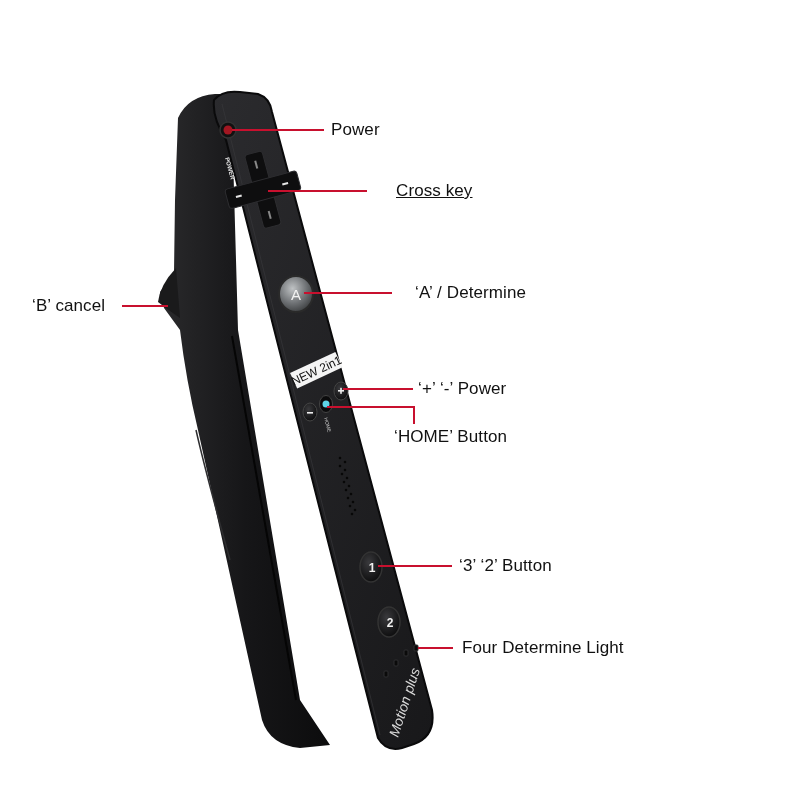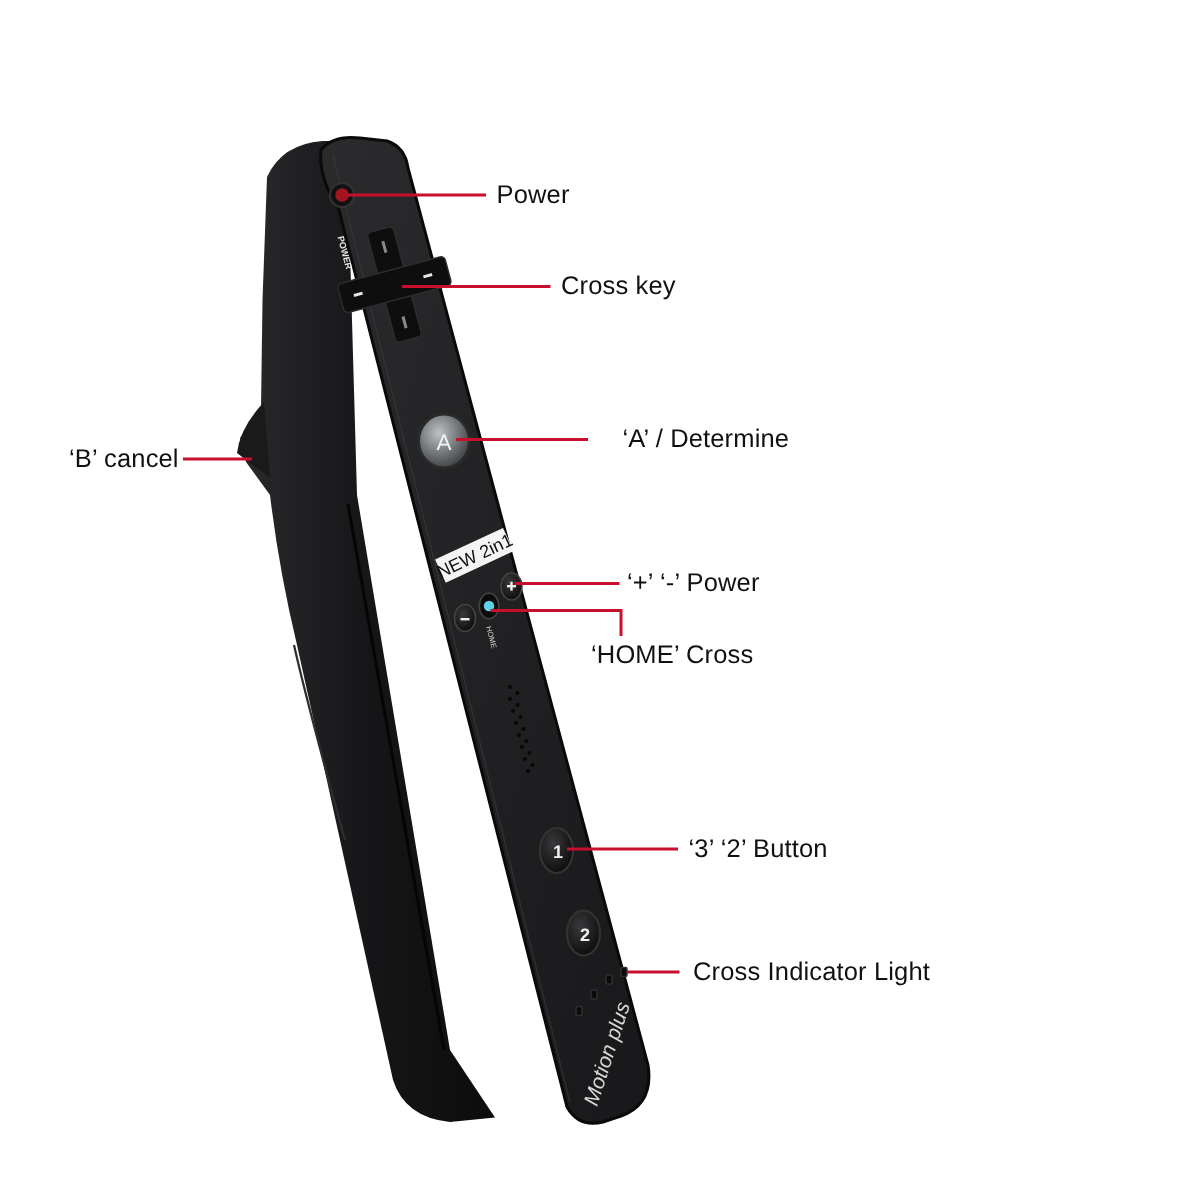--- a/index.html
+++ b/index.html
@@ -135,21 +135,21 @@
       <line x1="122" y1="306" x2="168" y2="306"></line>
       <line x1="304" y1="293" x2="392" y2="293"></line>
       <line x1="343" y1="389" x2="413" y2="389"></line>
       <polyline points="327,407 414,407 414,424"></polyline>
       <line x1="378" y1="566" x2="452" y2="566"></line>
       <line x1="418" y1="648" x2="453" y2="648"></line>
     </g>
   </svg>
 
   <div class="callout-label" style="left:331px; top:120px;">Power</div>
-  <div class="callout-label" style="left:374px; top:181px;">Cross key</div>
-  <div class="callout-label" style="left:46px; top:296px;text-align:center;">‘B’ cancel</div>
+  <div class="callout-label" style="left:396px; top:181px;text-decoration:underline;">Cross key</div>
+  <div class="callout-label" style="left:32px; top:296px;text-align:center;">‘B’ cancel</div>
   <div class="callout-label" style="left:399px; top:283px;margin-left:16px;">‘A’ / Determine</div>
   <div class="callout-label" style="left:418px; top:379px;">‘+’ ‘-’ Power</div>
-  <div class="callout-label" style="left:394px; top:427px;">‘HOME’ Cross</div>
+  <div class="callout-label" style="left:394px; top:427px;">‘HOME’ Button</div>
   <div class="callout-label" style="left:459px; top:556px;">‘3’ ‘2’ Button</div>
-  <div class="callout-label" style="left:462px; top:638px;">Cross Indicator Light</div>
+  <div class="callout-label" style="left:462px; top:638px;">Four Determine Light</div>
 
 </div>
 
 </body></html>

